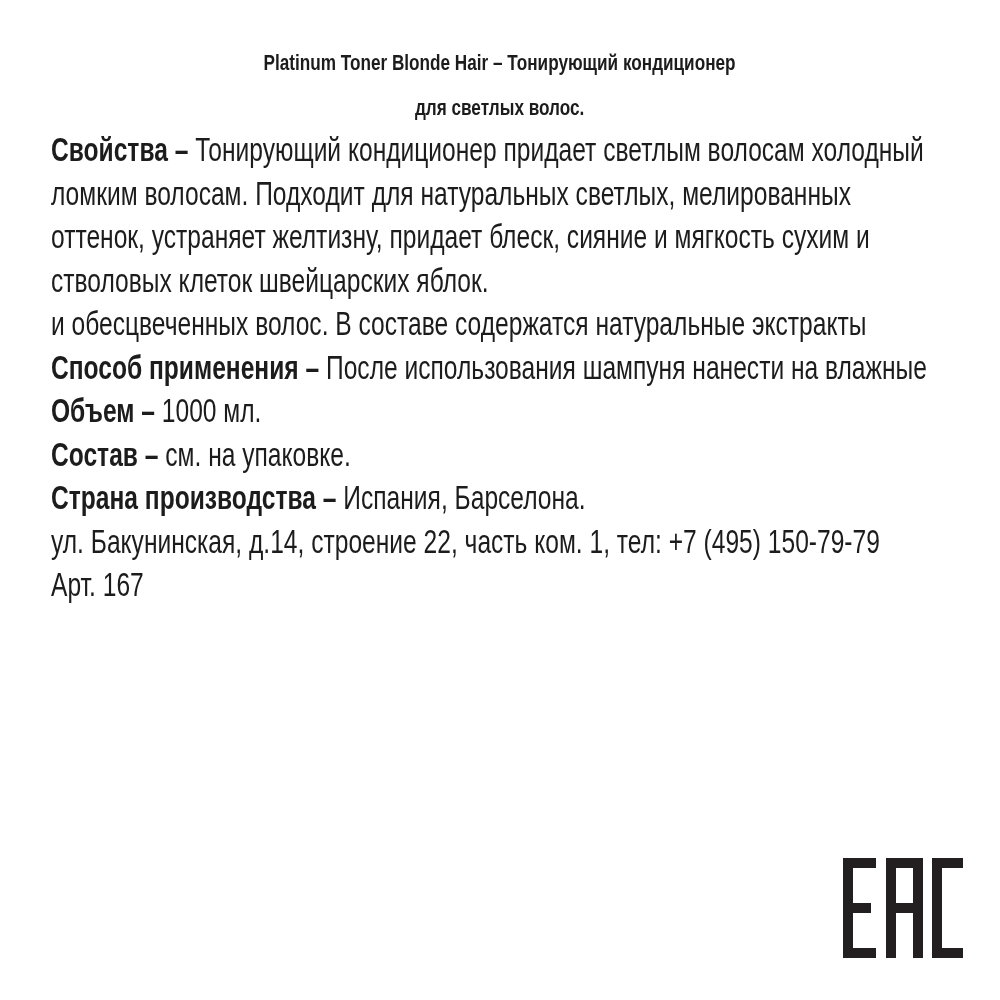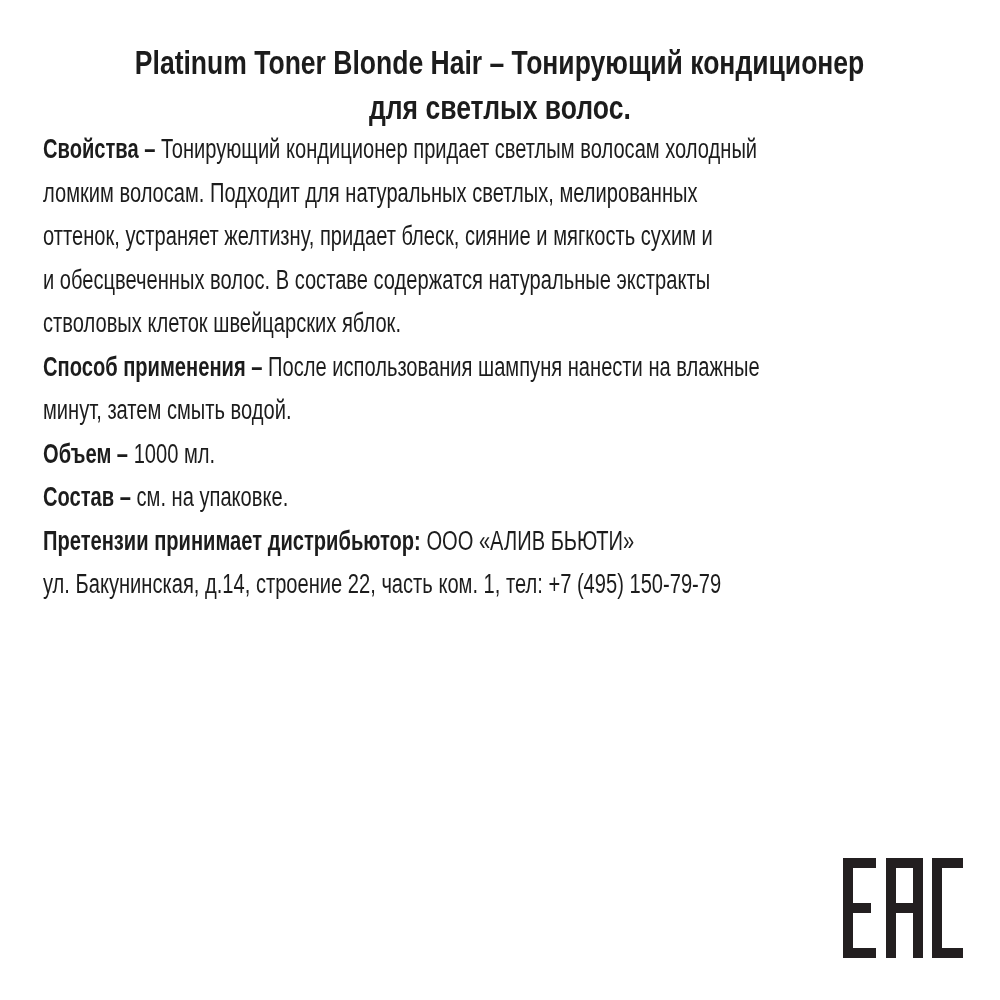--- a/index.html
+++ b/index.html
@@ -1,51 +1,51 @@
 <!DOCTYPE html>
 <html><head>
 <meta charset="utf-8">
 <style>
   html, body { margin: 0; padding: 0; background: #ffffff; }
   body { width: 1000px; height: 1000px; position: relative; overflow: hidden; color: #1c1c1c; font-family: "Liberation Sans", sans-serif; }
   .title { position: absolute; left: 0; width: 1000px; top: 40px; text-align: center; }
-  .tline { display: block; height: 45px; line-height: 45px; font-size: 34px; font-weight: bold; white-space: nowrap; }
+  .tline { display: block; height: 45px; line-height: 45px; font-size: 22px; font-weight: bold; white-space: nowrap; }
   .tline span { display: inline-block; transform: scaleX(0.78); transform-origin: center; }
   .body { position: absolute; left: 43px; top: 128px; width: 920px; }
-  .line { display: block; height: 43.5px; line-height: 43.5px; font-size: 27px; white-space: nowrap; }
+  .line { display: block; height: 43.5px; line-height: 43.5px; font-size: 33px; white-space: nowrap; margin-left: 8px; }
   .line > .inner { display: inline-block; transform: scaleX(0.745); transform-origin: left center; }
   b { font-weight: bold; }
   .eac { position: absolute; left: 843px; top: 858px; width: 120px; height: 100px; }
 </style>
 </head>
 <body>
 
 <div class="title">
   <span class="tline"><span>Platinum Toner Blonde Hair – Тонирующий кондиционер</span></span>
   <span class="tline"><span>для светлых волос.</span></span>
 </div>
 
 <div class="body">
   <div>
     <span class="line"><span class="inner"><b>Свойства –</b><span> Тонирующий кондиционер придает светлым волосам холодный</span></span></span>
     <span class="line"><span class="inner">ломким волосам. Подходит для натуральных светлых, мелированных</span></span>
     <span class="line"><span class="inner">оттенок, устраняет желтизну, придает блеск, сияние и мягкость сухим и</span></span>
+    <span class="line"><span class="inner">стволовых клеток швейцарских яблок.</span></span>
     <span class="line"><span class="inner">и обесцвеченных волос. В составе содержатся натуральные экстракты</span></span>
-    <span class="line"><span class="inner">стволовых клеток швейцарских яблок.</span></span>
   </div>
 
   <div>
     <span class="line"><span class="inner"><b>Способ применения –</b><span> После использования шампуня нанести на влажные</span></span></span>
-    <span class="line"><span class="inner">минут, затем смыть водой.</span></span>
   </div>
 
   <span class="line"><span class="inner"><b>Объем –</b><span> 1000 мл.</span></span></span>
   <span class="line"><span class="inner"><b>Состав –</b><span> см. на упаковке.</span></span></span>
-  <span class="line"><span class="inner"><b>Претензии принимает дистрибьютор:</b><span> ООО «АЛИВ БЬЮТИ»</span></span></span>
+  <span class="line"><span class="inner"><b>Страна производства –</b><span> Испания, Барселона.</span></span></span>
   <span class="line"><span class="inner">ул. Бакунинская, д.14, строение 22, часть ком. 1, тел: +7 (495) 150-79-79</span></span>
+  <span class="line"><span class="inner">Арт. 167</span></span>
 </div>
 
 <svg class="eac" viewBox="0 0 120 100" width="120" height="100">
   <g fill="#231f20">
 
     <rect x="0" y="0" width="10" height="100"></rect>
     <rect x="0" y="0" width="33" height="10"></rect>
     <rect x="0" y="45" width="28" height="10"></rect>
     <rect x="0" y="90" width="33" height="10"></rect>
 

